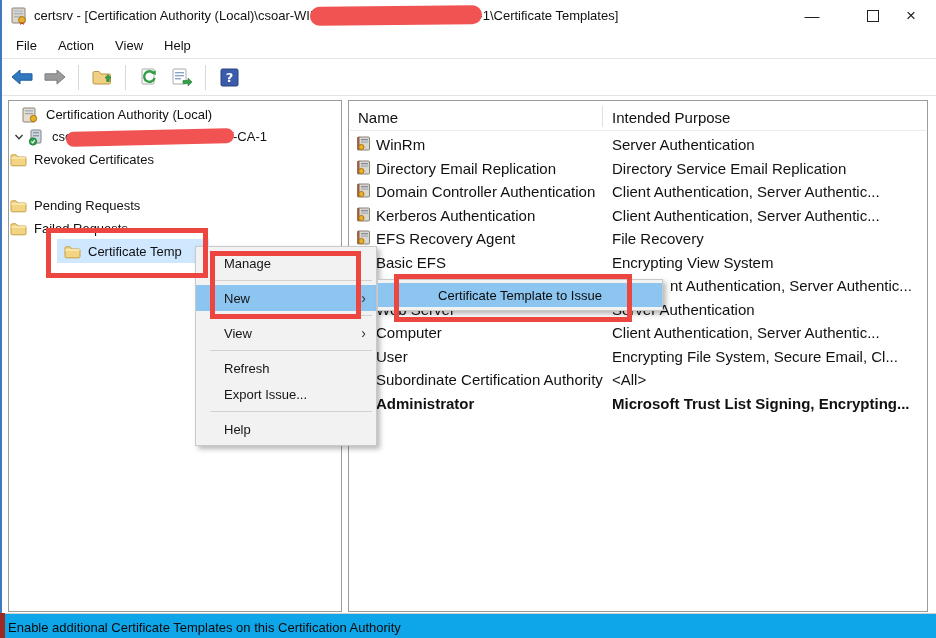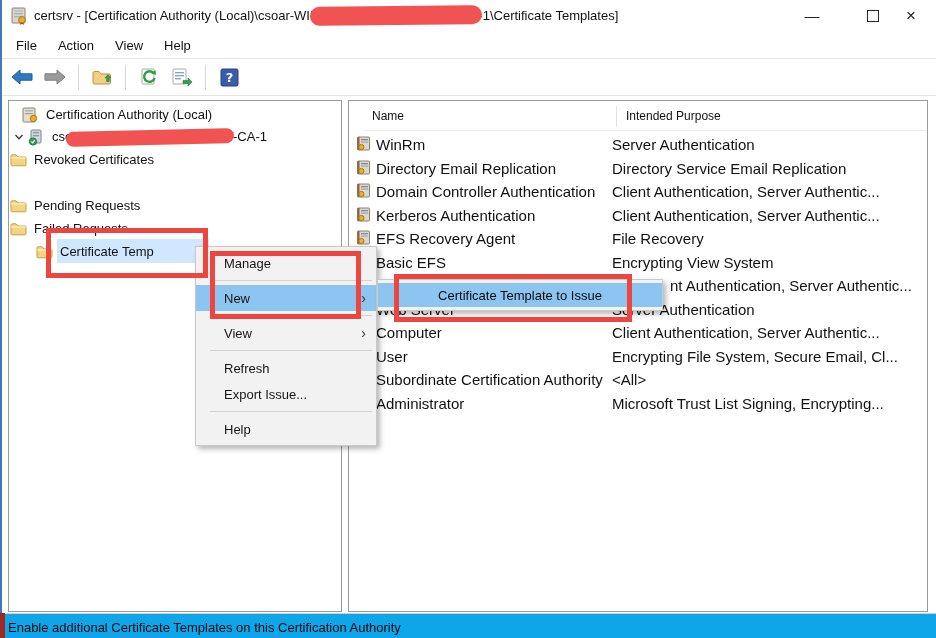--- a/index.html
+++ b/index.html
@@ -30,24 +30,24 @@
   .list-pane{left:348px;top:100px;width:580px;height:512px;border:1px solid #9b9b9b;background:#fff;box-sizing:border-box}
   
   .trow{position:absolute;left:1px;right:1px;height:23px;display:flex;align-items:center;font-size:13px;white-space:nowrap}
   .trow .ico{display:inline-flex;width:18px;height:16px;margin-right:6px;flex:none}
   .chev{display:inline-flex;width:12px;margin:0 2px 0 4px;flex:none}
   .t-root{top:2px;padding-left:12px}
   .t-ca{top:24px;padding-left:0}
   .t-f0{top:47px}.t-f1{top:70px}.t-f2{top:93px}.t-f3{top:116px}
   .t-folder{}
   .sel-band{position:absolute;left:48px;top:138px;width:152px;height:24px;background:var(--sel)}
-  .t-sel{top:139px;padding-left:26px}
+  .t-sel{top:139px;padding-left:54px}
   .tree-blob{display:inline-block;background:#f15353;border-radius:8px;height:15px;width:168px;margin:0 -8px -2px -18px;transform:rotate(-1.4deg)}
   
-  .lheader{position:absolute;left:15px;top:1px;right:1px;height:28px;border-bottom:1px solid #ececec;font-size:12px}
+  .lheader{position:absolute;left:1px;top:1px;right:1px;height:28px;border-bottom:1px solid #ececec;font-size:15px}
   .lheader .h1{position:absolute;left:8px;top:7px}
   .lheader .h2{position:absolute;left:262px;top:7px}
   .col-line{position:absolute;left:252px;top:4px;width:1px;height:21px;background:#e0e0e0}
   .lrow{position:absolute;left:1px;right:3px;height:23px;font-size:15px;white-space:nowrap}
   .licon{position:absolute;left:6px;top:4px;width:15px;height:15px}
   .lname{position:absolute;left:26px;top:4px}
   .lpurpose{position:absolute;left:262px;top:4px}
   .lpurpose.partial{left:320px}
   
   .context-menu{left:195px;top:246px;width:182px;height:200px;background:#f2f2f2;border:1px solid #c9c9c9;box-shadow:3px 3px 5px rgba(0,0,0,.28);z-index:30;box-sizing:border-box;padding-top:3px}
@@ -339,21 +339,21 @@
         <span class="licon"><svg width="15" height="15" viewBox="0 0 15 15">
             <rect x="1.5" y="1" width="12" height="13" rx="1" fill="#dcd7ce" stroke="#8a8378"></rect>
             <rect x="1.5" y="1" width="2" height="13" fill="#a05a3c"></rect>
             <rect x="5" y="3" width="7" height="1.3" fill="#7e8ea0"></rect>
             <rect x="5" y="5.5" width="7" height="1.1" fill="#9aa4ae"></rect>
             <circle cx="5.4" cy="11" r="2.6" fill="#e8b02c" stroke="#a97b12"></circle>
           </svg></span>
         <span class="lname">Subordinate Certification Authority</span>
         <span class="lpurpose">&lt;All&gt;</span>
       </div>
-      <div class="lrow" style="top: 289.5px;">
+      <div class="lrow" style="top: 289.5px; font-weight: bold;">
         <span class="licon"><svg width="15" height="15" viewBox="0 0 15 15">
             <rect x="1.5" y="1" width="12" height="13" rx="1" fill="#dcd7ce" stroke="#8a8378"></rect>
             <rect x="1.5" y="1" width="2" height="13" fill="#a05a3c"></rect>
             <rect x="5" y="3" width="7" height="1.3" fill="#7e8ea0"></rect>
             <rect x="5" y="5.5" width="7" height="1.1" fill="#9aa4ae"></rect>
             <circle cx="5.4" cy="11" r="2.6" fill="#e8b02c" stroke="#a97b12"></circle>
           </svg></span>
         <span class="lname">Administrator</span>
         <span class="lpurpose">Microsoft Trust List Signing, Encrypting...</span>
       </div>

